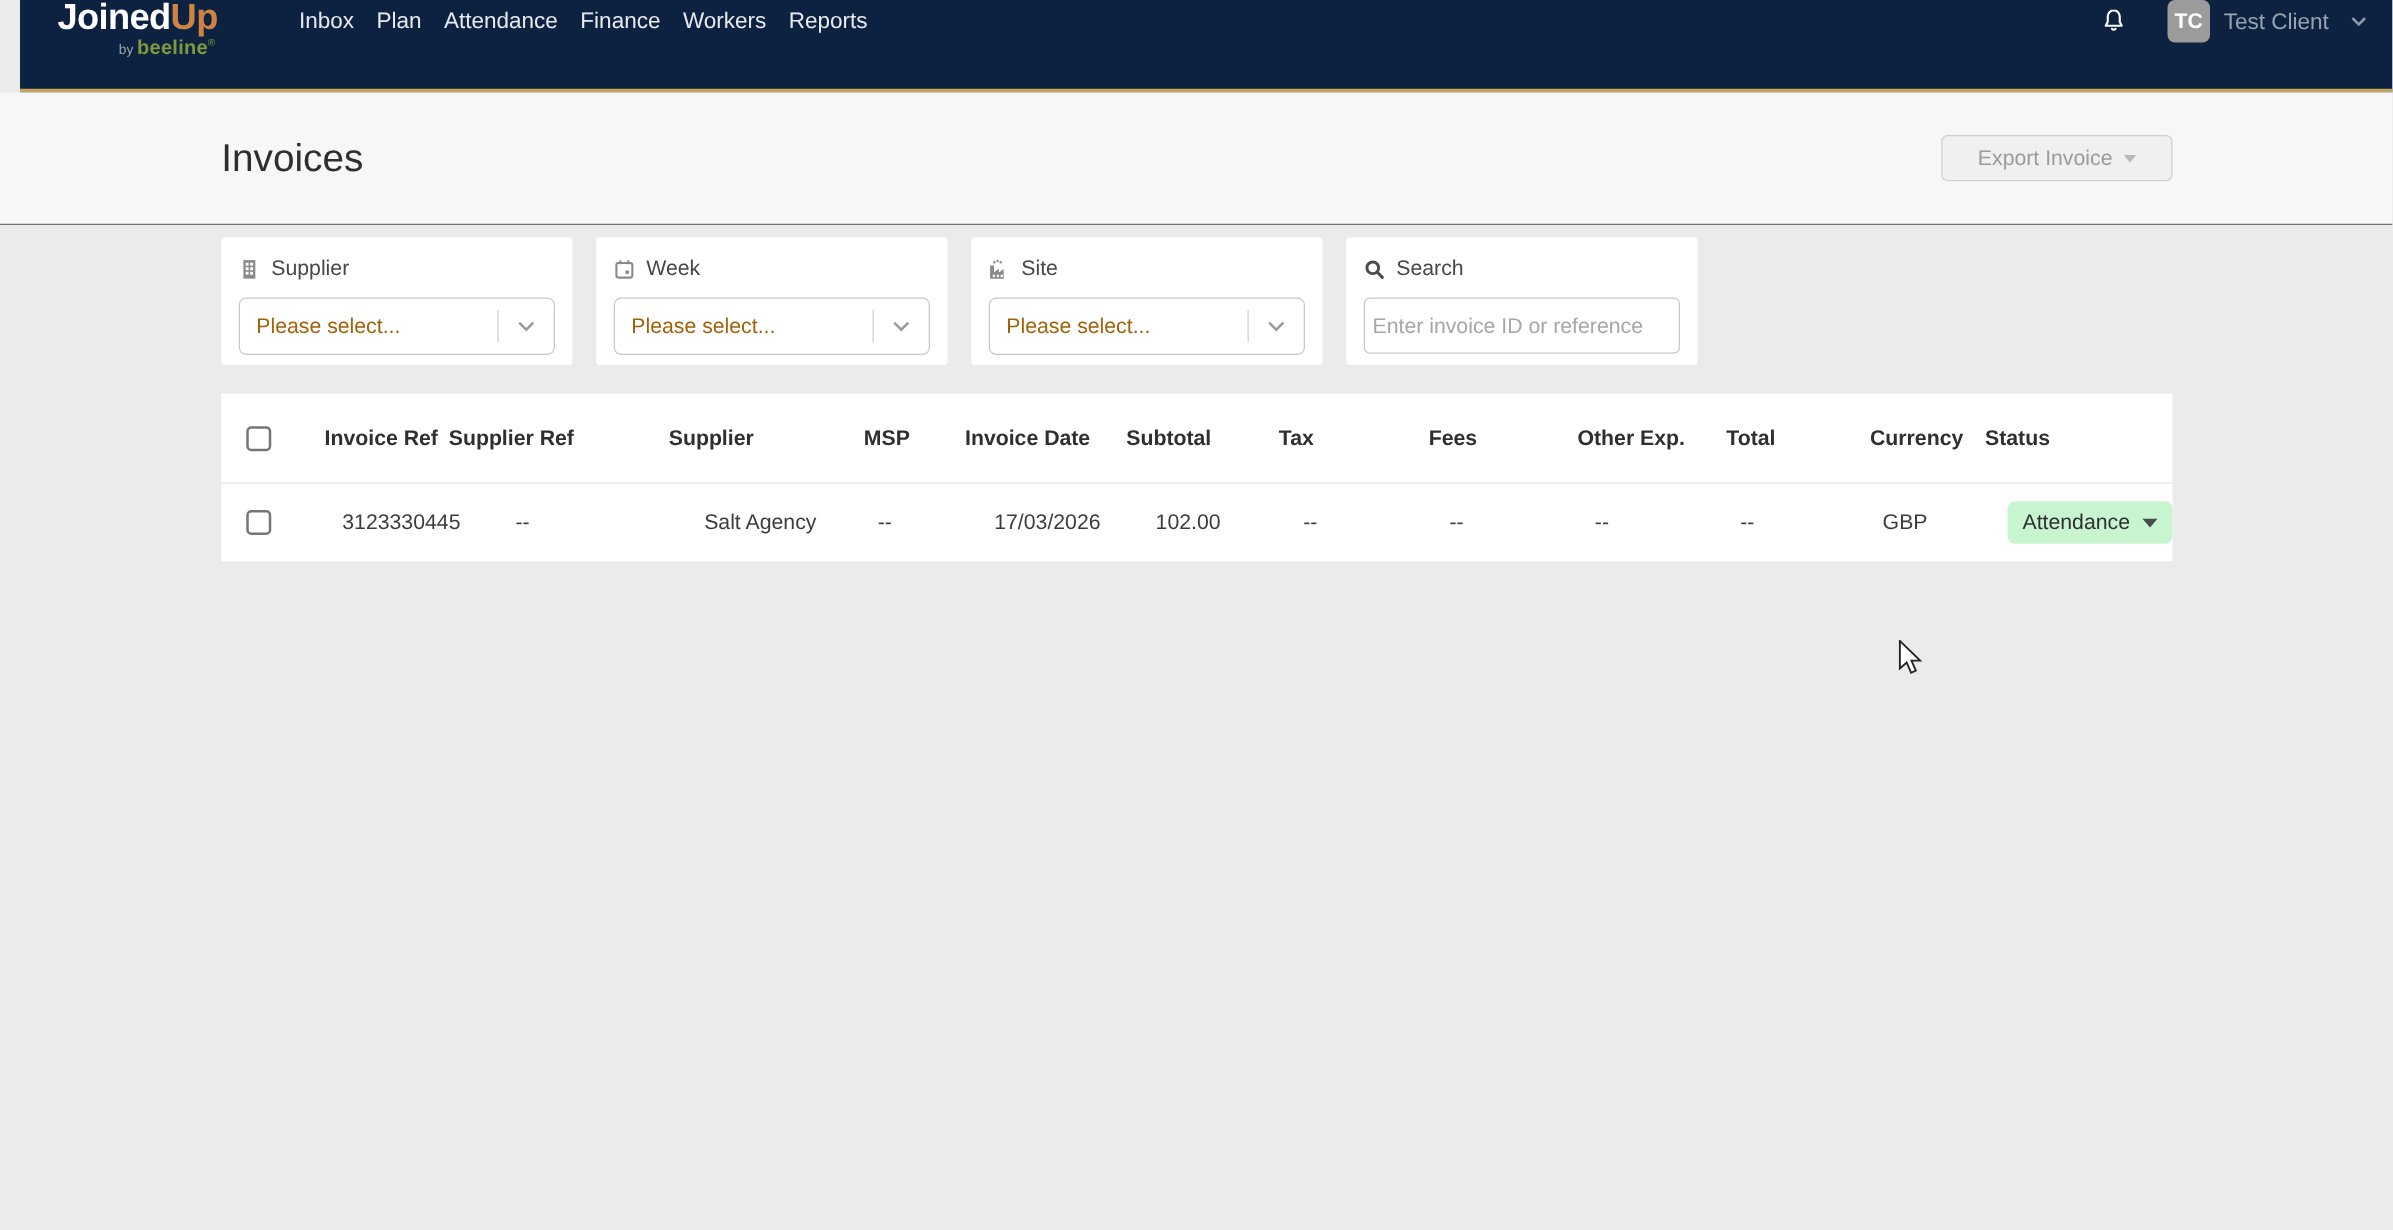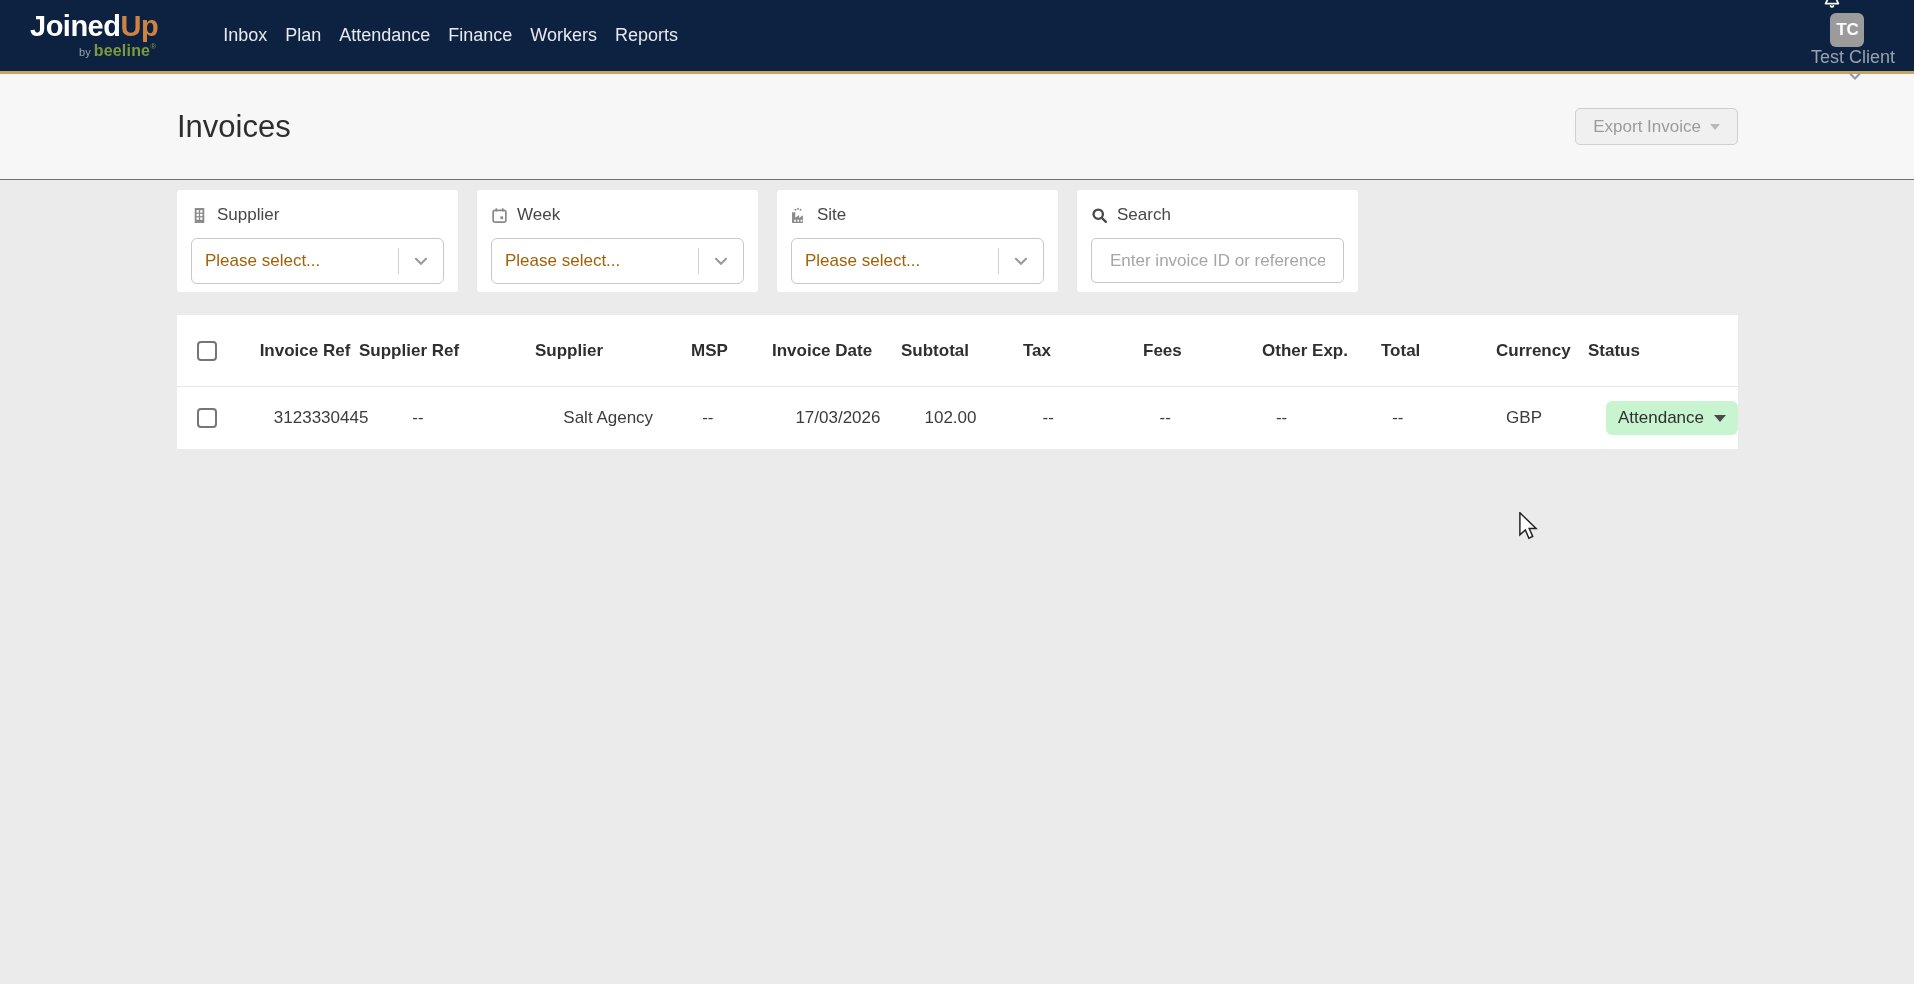--- a/index.html
+++ b/index.html
@@ -1,64 +1,64 @@
 <!DOCTYPE html>
 <html><head>
 <meta charset="utf-8">
 <style>
   * { margin:0; padding:0; box-sizing:border-box; }
   html,body { width:1914px; height:984px; overflow:hidden;
     font-family:"Liberation Sans", sans-serif; background:#ebebec; }
 
   
-  .navbar { height:74px; background:#0d2240; display:flex; align-items:center;
-    border-bottom:3px solid #c6a45f; }
+  .navbar { height:74px; background:#0d2240; display:flex; align-items:flex-start;
+    border-bottom:3px solid #c6a45f;margin-left:16px; }
   .logo { margin-left:30px; display:flex; flex-direction:column; line-height:1; cursor:pointer; }
   .logo-main { font-size:29px; font-weight:bold; letter-spacing:-0.5px; color:#ffffff; }
   .logo-up { color:#cf8343; }
   .logo-byline { align-self:flex-end; margin-top:2px; padding-right:2px; }
   .logo-by { font-size:11px; color:#9aa3ad; margin-right:3px; }
   .logo-brand { font-size:16px; font-weight:bold; color:#7e9a3c; letter-spacing:0.2px; }
   .logo-tm { font-size:8px; color:#7e9a3c; vertical-align:top; }
 
   .nav-items { display:flex; margin-left:63px; gap:14px; }
   .nav-item { color:#e7eaee; font-size:18px; padding:6px 2px; cursor:pointer; }
 
-  .nav-right { margin-left:auto; margin-right:19px; display:flex; align-items:center;flex-direction:column; }
+  .nav-right { margin-left:auto; margin-right:19px; display:flex; align-items:center; }
   .bell-wrap { width:26px; height:26px; display:flex; align-items:center; justify-content:center;
     cursor:pointer; margin-right:30px; }
   .avatar { width:34px; height:34px; border-radius:6px; background:#9b9b9b; color:#ffffff;
     font-weight:bold; font-size:17px; display:flex; align-items:center; justify-content:center; }
   .user-name { margin-left:11px; font-size:18px; color:#98a2b0; }
   .user-caret { margin-left:16px; display:flex; align-items:center; cursor:pointer; }
 
   
   .header-band { height:106px; background:#f7f7f8; border-bottom:1px solid #737373;
     display:flex; align-items:center; }
   .page-title { margin-left:177px; font-size:31px; font-weight:400; color:#2e2e2e; }
-  .export-btn { margin-left:auto; margin-right:176px; height:37px; padding:0 17px;
+  .export-btn { margin-left:auto; margin-right:176px; height:37px; padding:0 28px;
     background:#f0f0f0; border:1px solid #cfcfcf; border-radius:5px;
     display:inline-flex; align-items:center; gap:9px;
     font-size:17px; color:#9b9b9b; cursor:default; }
   .caret-sm { width:0; height:0; border-left:5px solid transparent; border-right:5px solid transparent;
     border-top:6px solid #b8b8b8; }
 
   
   .filters-row { display:flex; gap:19px; margin:10px 0 0 177px; }
   .filter-card { width:281px; height:102px; background:#ffffff; border-radius:3px;
     padding:15px 14px; }
   .filter-label-row { display:flex; align-items:center; gap:9px; font-size:17px; color:#474747; }
   .filter-icon { width:17px; height:17px; display:flex; align-items:center; justify-content:center; }
   .select-box { margin-top:13px; height:46px; border:1px solid #c8c8c8; border-radius:6px;
     background:#ffffff; display:flex; align-items:center; padding-left:13px; cursor:pointer; }
   .select-placeholder { font-size:17px; color:#a16207; }
   .select-divider { width:1px; height:26px; background:#cfcfcf; margin-left:auto; }
   .select-caret-zone { width:44px; display:flex; align-items:center; justify-content:center; }
   .search-input { margin-top:13px; width:100%; height:45px; border:1px solid #c8c8c8;
-    border-radius:5px; padding:0 18px; font-size:17px; color:#444444;
+    border-radius:5px; padding:0 6px; font-size:17px; color:#444444;
     font-family:"Liberation Sans", sans-serif; outline:none; background:#fff; }
   .search-input::placeholder { color:#a6a6a6; }
 
   
   .table-panel { margin:23px 0 0 177px; width:1561px; background:#ffffff; }
   .t-row { display:flex; align-items:center; }
   .t-head { height:72px; font-weight:bold; font-size:17px; color:#2f2f2f;
     border-bottom:1px solid #e6e6e6; }
   .t-data { height:62px; font-size:17px; color:#3c3c3c;gap:44px; }
   .c0 { width:74px; padding-left:20px; }

